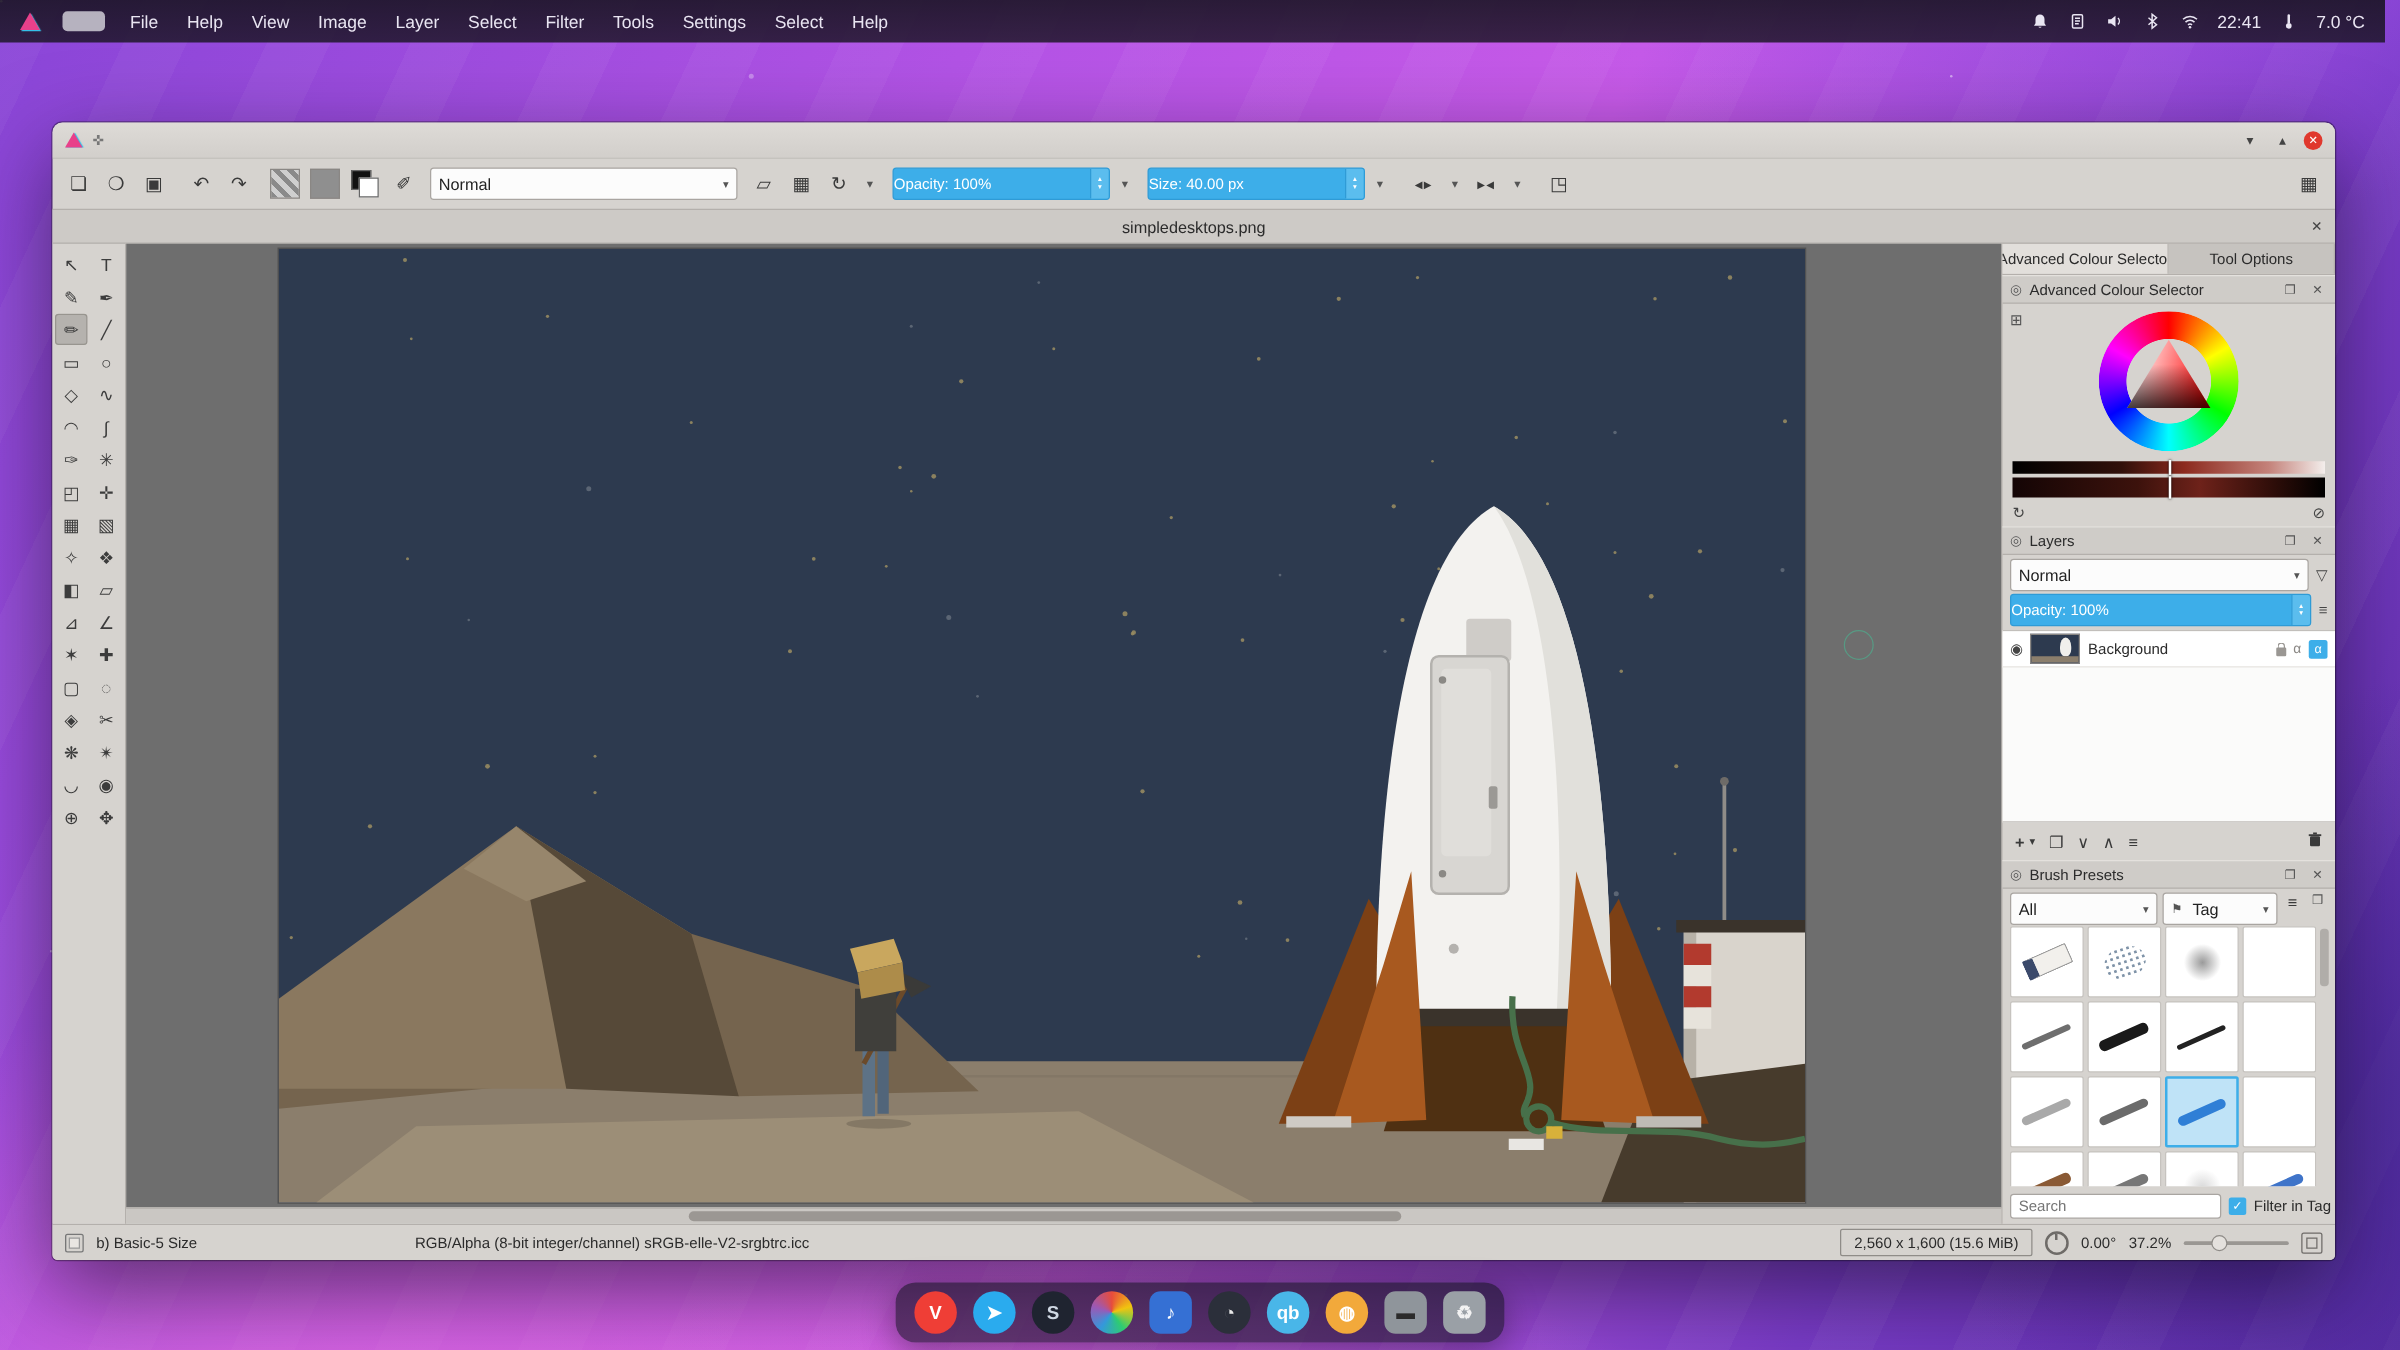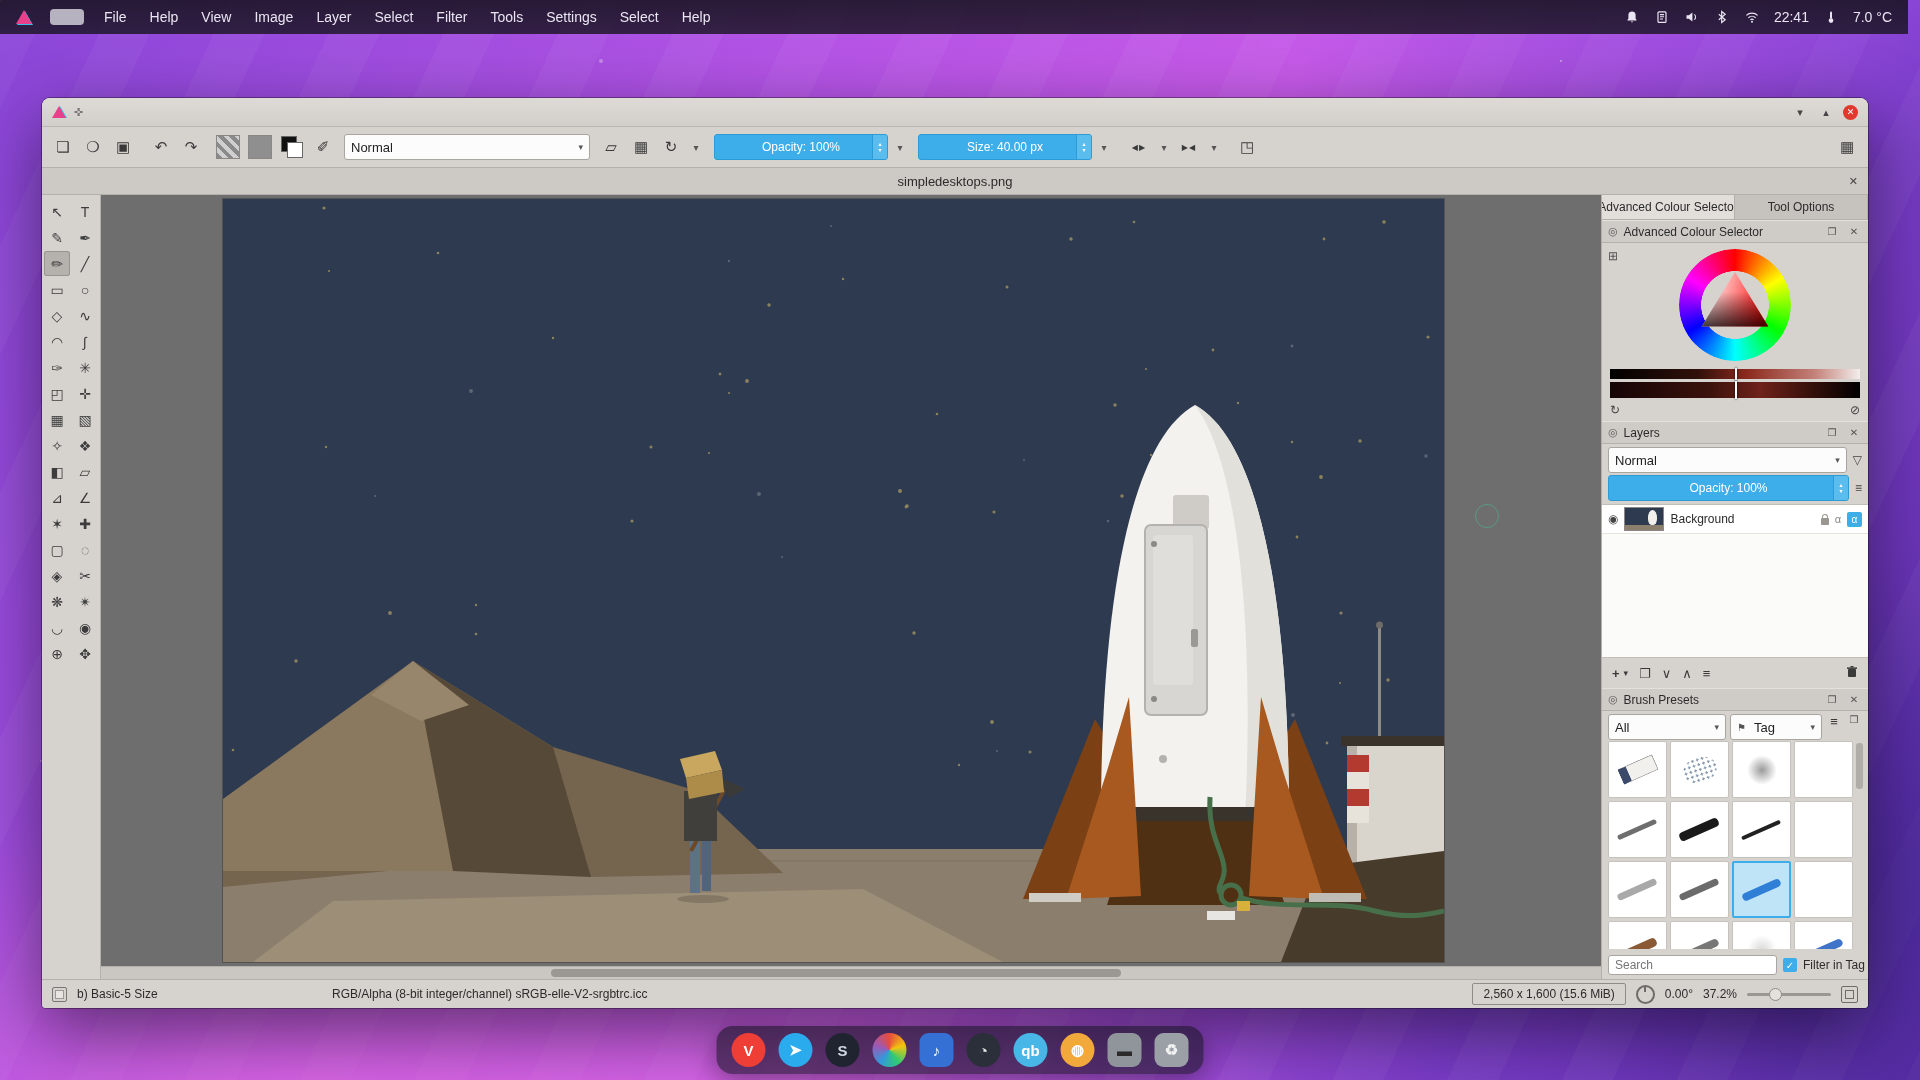--- a/index.html
+++ b/index.html
@@ -46,21 +46,21 @@
   .swatch{width:22px;height:22px;border:1px solid #8a8784;margin:0 2px}
   .swatch.grad{background:repeating-linear-gradient(45deg,#8a8a8a 0 4px,#cfcfcf 4px 8px)}
   .swatch.pattern{background:#8f8f8f}
   .fgbg{width:24px;height:24px;position:relative;margin:0 2px}
   .fgbg .fg{position:absolute;left:1px;top:1px;width:14px;height:14px;background:#111;border:1px solid #666}
   .fgbg .bg{position:absolute;right:1px;bottom:1px;width:14px;height:14px;background:#fff;border:1px solid #666}
   .dropdown{height:24px;background:#fcfcfc;border:1px solid #a9a5a1;border-radius:3px;display:flex;align-items:center;font-size:13px;color:#222;padding:0 6px;gap:8px}
   .dropdown .chev{margin-left:auto;font-size:9px;color:#555}
   .dd-blend{width:232px;margin:0 4px}
   .slider-widget{position:relative;width:172px;height:24px;border:1px solid #2f9bd6;border-radius:3px;background:#3daee9;color:#fff;
-    font-size:12px;display:flex;align-items:center;justify-content:center;overflow:hidden;margin-left:6px}
+    font-size:12px;display:flex;align-items:center;overflow:hidden;margin-left:6px}
   .spin{position:absolute;right:0;top:0;bottom:0;width:14px;background:#5bbdee;display:flex;flex-direction:column;align-items:center;justify-content:center;color:#fff;border-left:1px solid #2f9bd6}
   .spin span{font-size:6px;line-height:6px}
   
   .tabbar{height:26px;flex:0 0 26px;background:#cdcac6;border-bottom:1px solid #b4b0ac;display:flex;align-items:center;justify-content:center;position:relative;font-size:13px}
   .tab-close{position:absolute;right:10px;font-size:11px;color:#444}
   
   .body-row{flex:1;display:flex;min-height:0}
   .toolbox{width:58px;flex:0 0 58px;border-right:1px solid #b4b0ac;display:flex;flex-wrap:wrap;align-content:flex-start;padding-top:4px;background:#d6d3cf}
   .tool{width:26px;height:25px;margin:0 0 1px 2px;display:flex;align-items:center;justify-content:center;font-size:14px;color:#3c3c3c;border-radius:3px}
   .tool.active{background:#b5b2ae;box-shadow:inset 0 0 0 1px #98958f}

